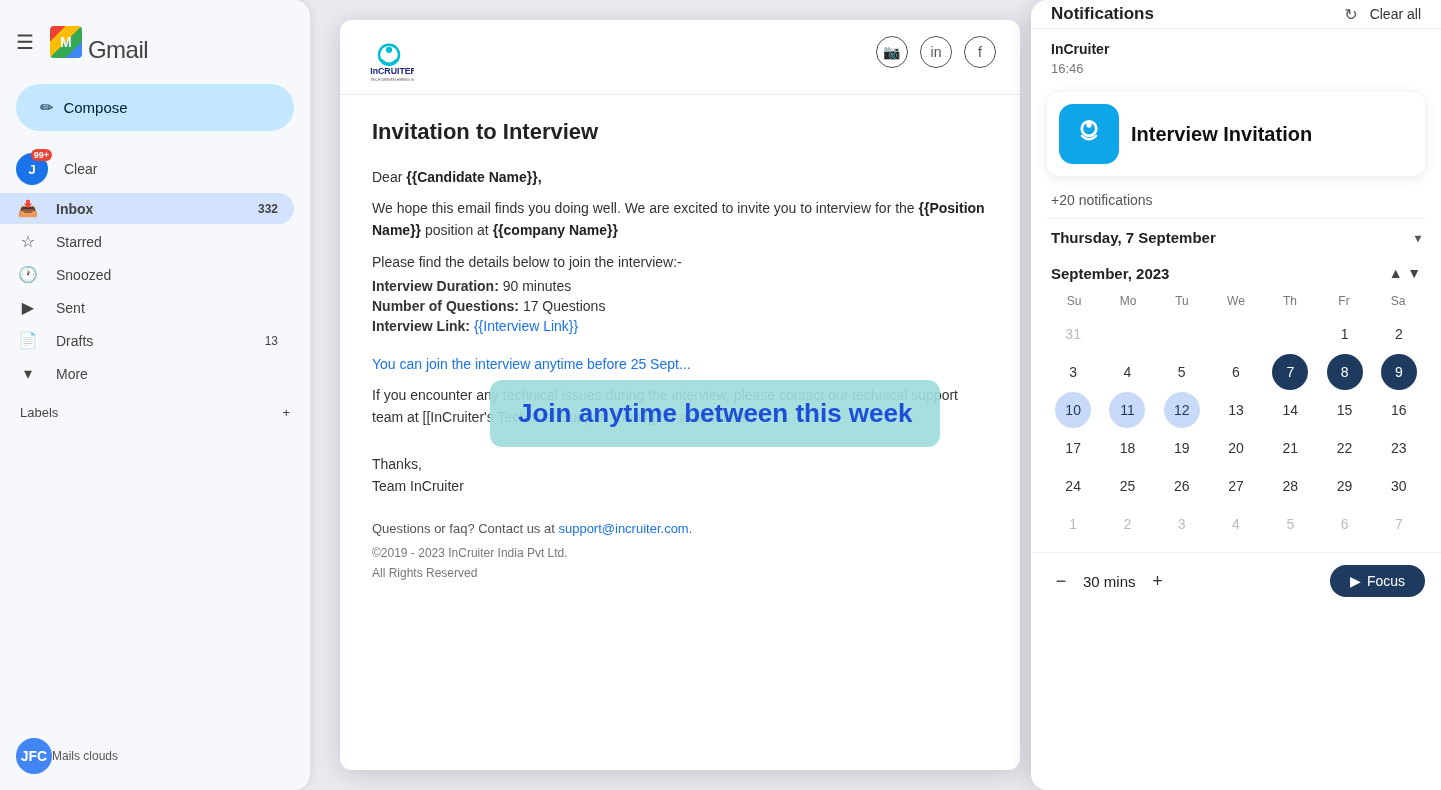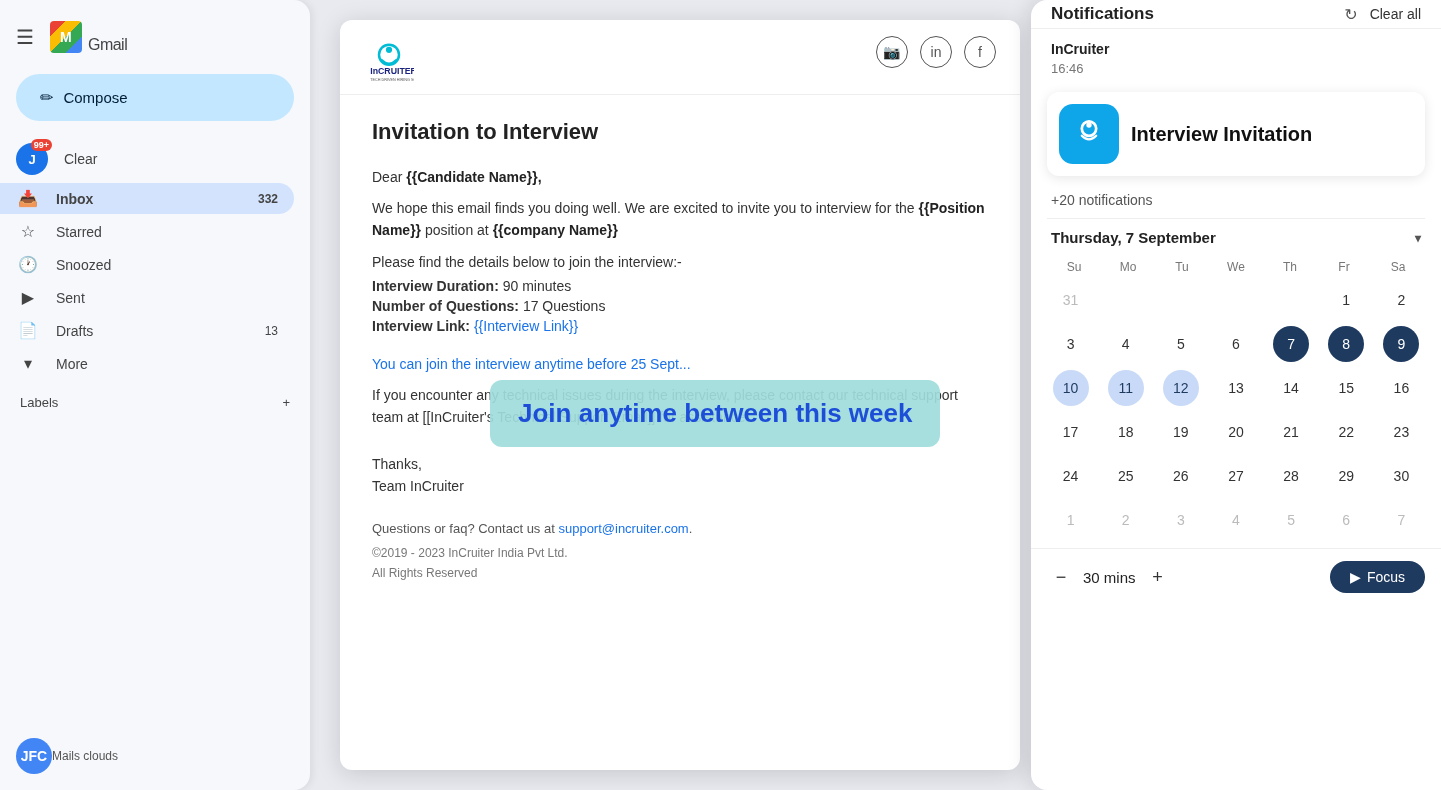--- a/index.html
+++ b/index.html
@@ -46,21 +46,21 @@
       background: linear-gradient(135deg, #ea4335 25%, #fbbc04 25% 50%, #34a853 50% 75%, #4285f4 75%);
       border-radius: 4px;
       display: flex;
       align-items: center;
       justify-content: center;
       color: white;
       font-weight: bold;
       font-size: 14px;
     }
     .gmail-title {
-      font-size: 16px;
+      font-size: 24px;
       color: #444;
       font-weight: 400;
       letter-spacing: -0.5px;
       margin-top: 16px;
     }
     .compose-btn {
       margin: 4px 16px 16px;
       background: #c2e7ff;
       border: none;
       border-radius: 24px;
@@ -419,21 +419,21 @@
     .calendar-day-header {
       text-align: center;
       font-size: 12px;
       color: #777;
       padding: 4px 0;
       font-weight: 500;
     }
     .calendar-days {
       display: grid;
       grid-template-columns: repeat(7, 1fr);
-      gap: 8px;
+      gap: 2px;
     }
     .calendar-day {
       text-align: center;
       padding: 8px 4px;
       font-size: 14px;
       color: #333;
       cursor: pointer;
       border-radius: 50%;
       display: flex;
       align-items: center;
@@ -660,20 +660,27 @@
   </div>
 
   <div class="notif-more">+20 notifications</div>
 
   <div class="calendar-section">
     <div class="calendar-date-header">
       <span>Thursday, 7 September</span>
       <span class="calendar-chevron">▾</span>
     </div>
 
+    <div class="calendar-month-nav">
+      <span class="calendar-month-title">September, 2023</span>
+      <div>
+        <button class="calendar-nav-btn">▲</button>
+        <button class="calendar-nav-btn">▼</button>
+      </div>
+    </div>
 
     <div class="calendar-grid">
       <div class="calendar-day-headers">
         <span class="calendar-day-header">Su</span>
         <span class="calendar-day-header">Mo</span>
         <span class="calendar-day-header">Tu</span>
         <span class="calendar-day-header">We</span>
         <span class="calendar-day-header">Th</span>
         <span class="calendar-day-header">Fr</span>
         <span class="calendar-day-header">Sa</span>

